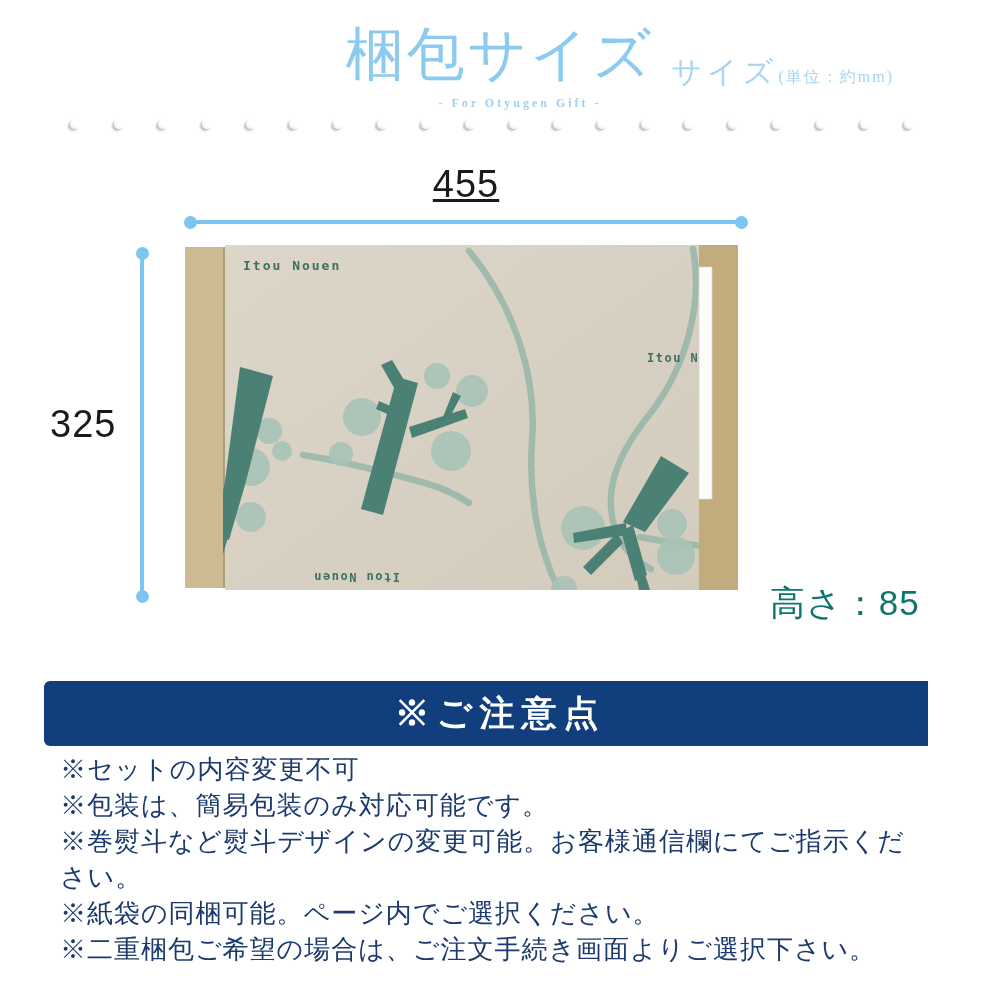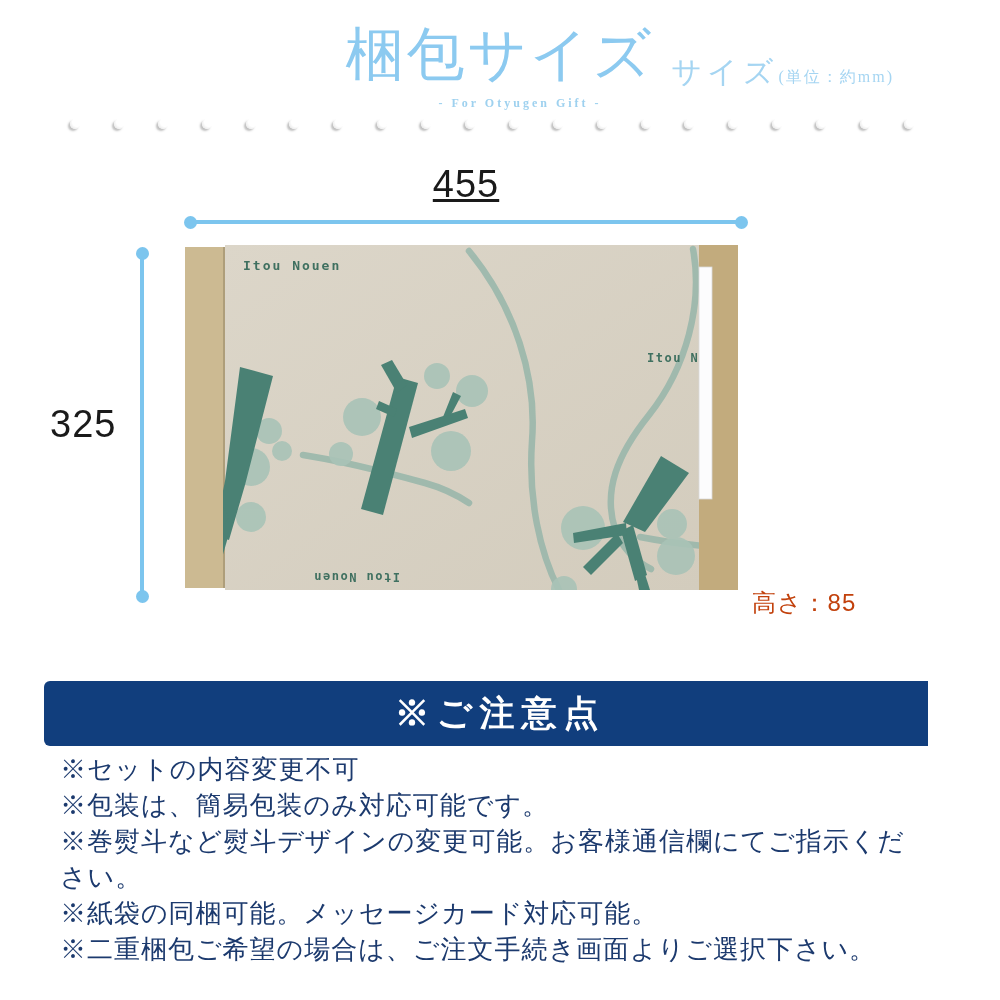--- a/index.html
+++ b/index.html
@@ -33,22 +33,22 @@
   .dim-line.horiz { top:220px; left:190px; width:552px; height:4px; border-radius:2px; }
   .dim-line.vert  { left:140px; top:253px; width:4px; height:344px; border-radius:2px; }
   .dim-dot { position:absolute; width:13px; height:13px; border-radius:50%; background:#7cc5ee; }
   .dot-h1 { top:216px; left:184px; } .dot-h2 { top:216px; left:735px; }
   .dot-v1 { top:247px; left:136px; } .dot-v2 { top:590px; left:136px; }
 
   
   .package { position:absolute; left:185px; top:245px; width:553px; height:345px; }
 
   
-  .extra-dims { position:absolute; left:752px; top:586px; color:#c2410c;
-                font-size:24px; line-height:33px; letter-spacing:1px; white-space:nowrap; }
+  .extra-dims { position:absolute; left:770px; top:586px; color:#0f766e;
+                font-size:35px; line-height:33px; letter-spacing:1px; white-space:nowrap; }
 
   
   .banner { position:absolute; left:44px; top:681px; width:912px; height:65px;
             background:#113e7d; border-radius:6px; display:flex; align-items:center;
             justify-content:center; gap:34px; color:#ffffff; }
   .banner .head { font-size:35px; font-weight:bold; letter-spacing:7px; }
   .banner .sub  { font-size:25px; font-weight:bold; letter-spacing:1px; }
 
   
   .notes { position:absolute; left:60px; top:752px; list-style:none;
@@ -173,17 +173,17 @@
   </div>
 
   <div class="banner">
     <span class="head">※ご注意点</span>
   </div>
 
   <ul class="notes">
     <li>※セットの内容変更不可</li>
     <li>※包装は、簡易包装のみ対応可能です。</li>
     <li>※巻熨斗など熨斗デザインの変更可能。お客様通信欄にてご指示ください。</li>
-    <li>※紙袋の同梱可能。メッセージカード対応可能。</li>
+    <li>※紙袋の同梱可能。ページ内でご選択ください。</li>
     <li>※二重梱包ご希望の場合は、ご注文手続き画面よりご選択下さい。</li>
   </ul>
 
 </div>
 
 </body></html>

